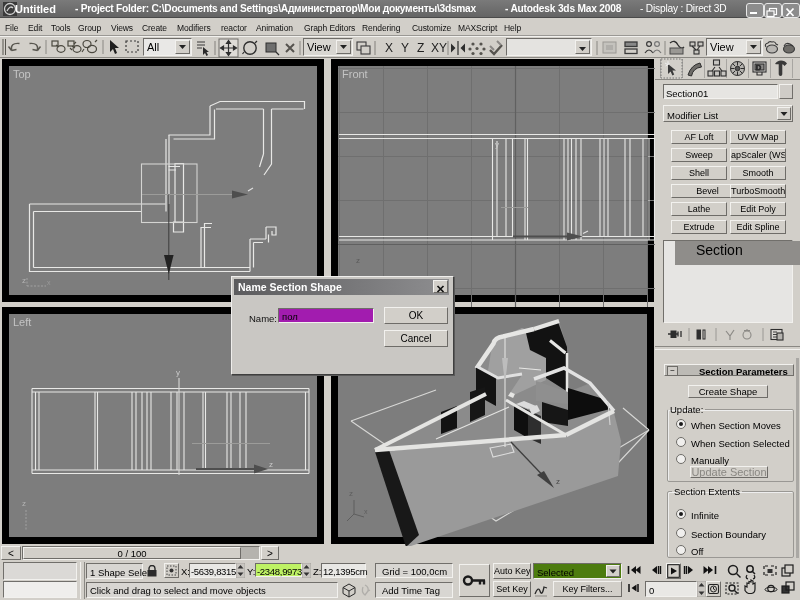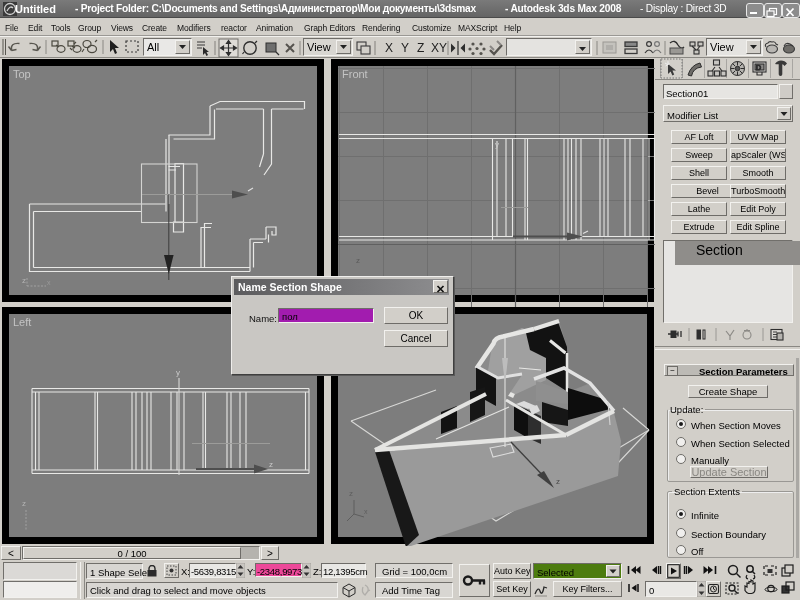--- a/index.html
+++ b/index.html
@@ -491,21 +491,21 @@
         </svg></div>
   <span class="abs" style="left:181px;top:5px">X:</span>
   <div class="abs field" style="left:189px;top:2px;width:47px;height:15px;background:#e9e8e5">
         <span style="position:absolute;left:1px;top:2px;letter-spacing:-0.3px">-5639,8315</span>
       </div>
   <svg class="abs" style="left:236px;top:2px" width="9" height="15">
         <rect x="0" y="0" width="9" height="15" fill="#c8c5c0" stroke="#8a8883" stroke-width="0.5"></rect>
         <path d="M4.5,2 l3,3.5 h-6 z M4.5,13 l-3,-3.5 h6 z" fill="#333"></path>
       </svg>
   <span class="abs" style="left:247px;top:5px">Y:</span>
-  <div class="abs field" style="left:255px;top:2px;width:47px;height:14px;background:#ec4899">
+  <div class="abs field" style="left:255px;top:2px;width:47px;height:14px;background:#bef264">
         <span style="position:absolute;left:1px;top:2px;letter-spacing:-0.3px">-2348,9973</span>
       </div>
   <svg class="abs" style="left:302px;top:2px" width="9" height="15">
         <rect x="0" y="0" width="9" height="15" fill="#c8c5c0" stroke="#8a8883" stroke-width="0.5"></rect>
         <path d="M4.5,2 l3,3.5 h-6 z M4.5,13 l-3,-3.5 h6 z" fill="#333"></path>
       </svg>
   <span class="abs" style="left:313px;top:5px">Z:</span>
   <div class="abs field" style="left:321px;top:2px;width:45px;height:15px;background:#e9e8e5">
         <span style="position:absolute;left:1px;top:2px;letter-spacing:-0.3px">12,1395cm</span>
       </div>

